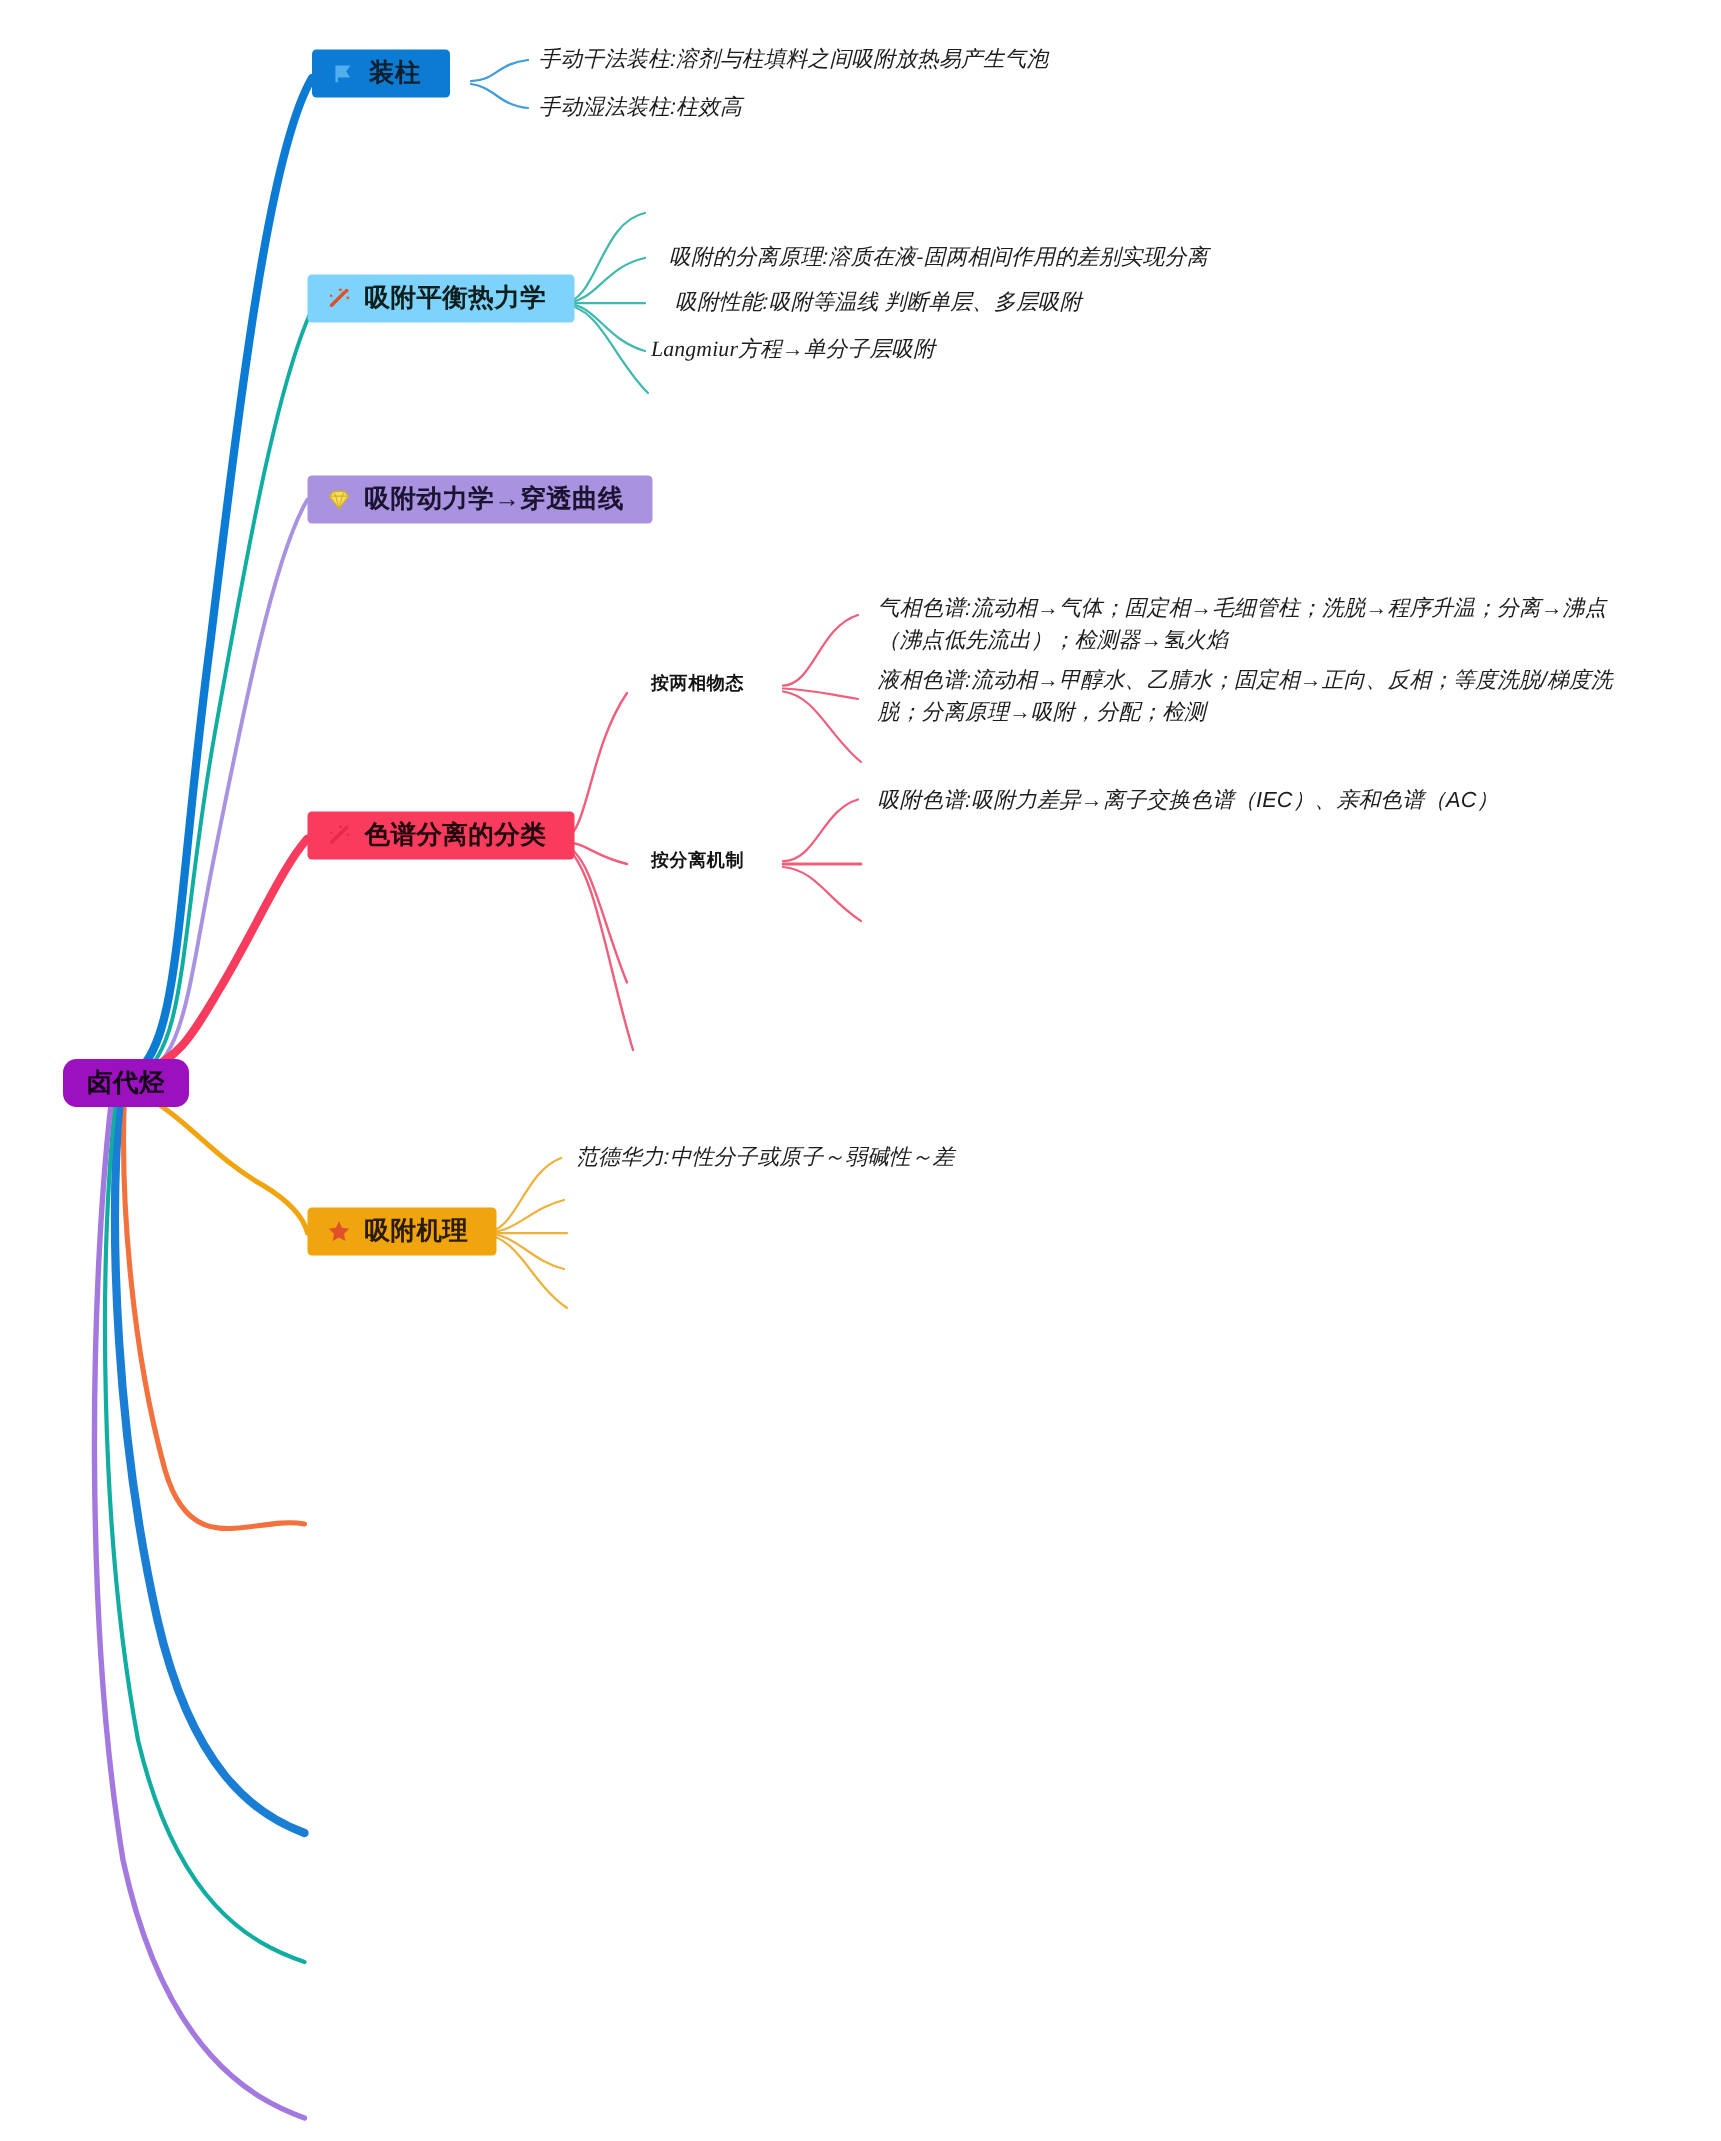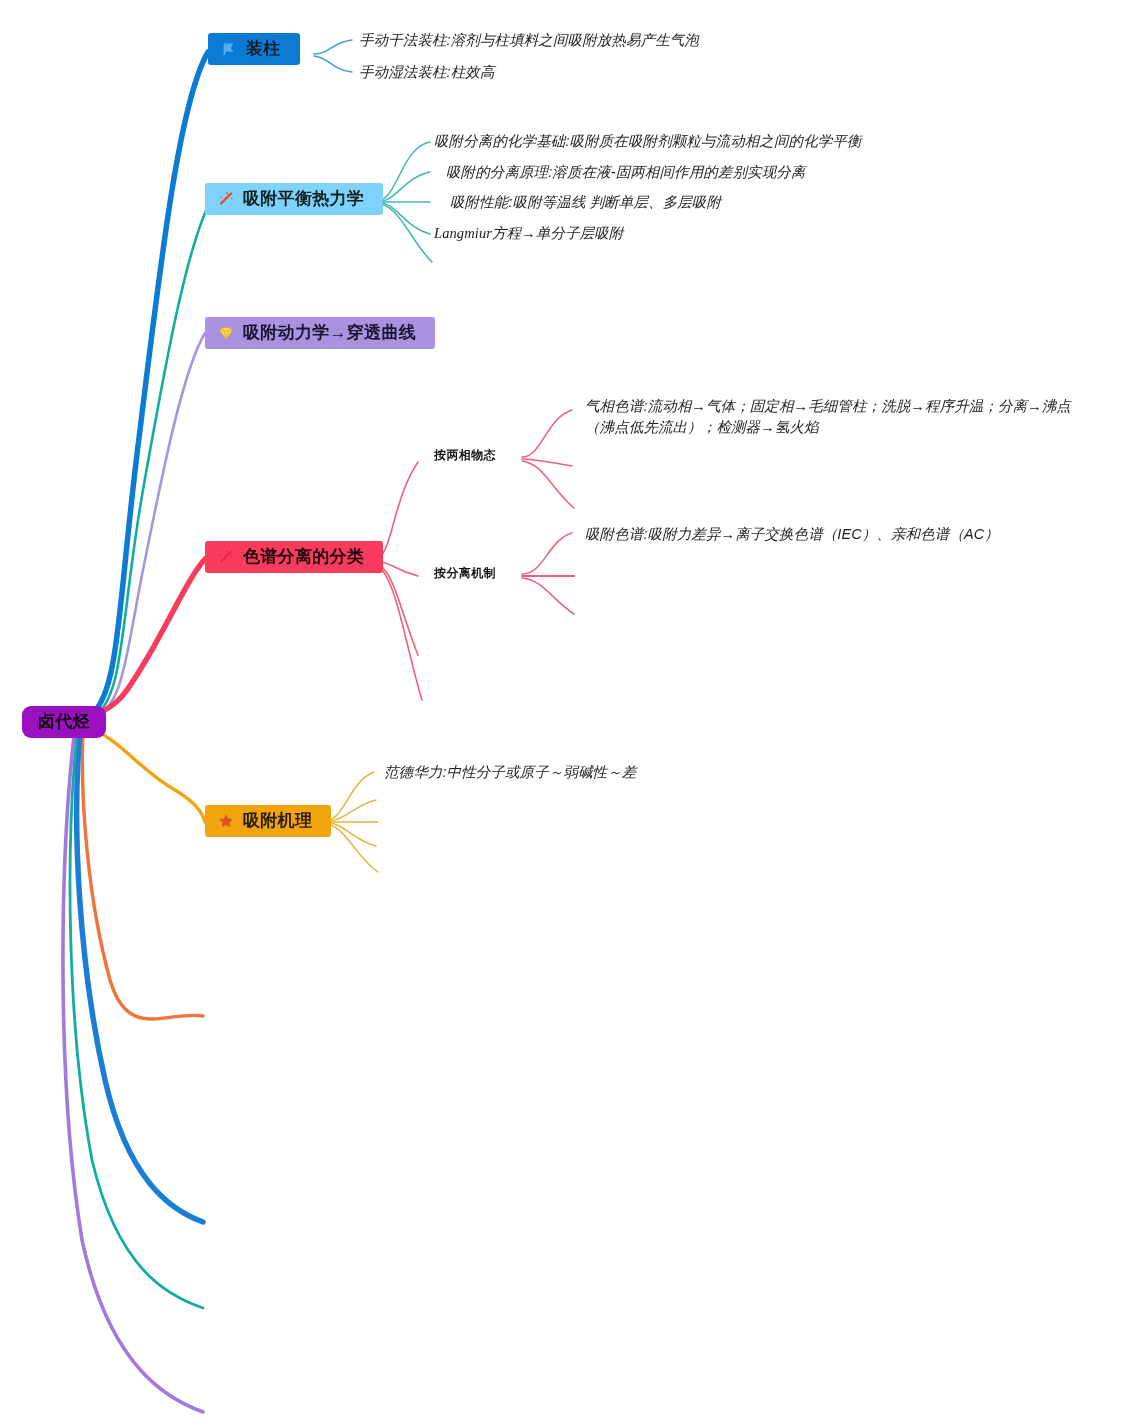--- a/index.html
+++ b/index.html
@@ -50,20 +50,21 @@
     flex: 0 0 auto;
   }
   .node .nlabel {
     font-size: 17px;
     font-weight: 600;
     letter-spacing: 0.3px;
   }
   .node.root {
     border-radius: 9px;
     padding: 6px 16px;
+    margin-left: 20px;
   }
   .node.root .nlabel {
     font-size: 17px;
     font-weight: 700;
     color: #130113;
   }
   .leaf {
     position: absolute;
     font-size: 14.5px;
     color: #1d1d1d;
@@ -159,21 +160,20 @@
         <line x1="4.5" y1="15" x2="14" y2="5.5" stroke="#e0512a" stroke-width="2.6" stroke-linecap="round"></line>
         <circle cx="15.6" cy="4.2" r="1.5" fill="#e0512a"></circle>
         <circle cx="11" cy="3.6" r="1.1" fill="#e0512a"></circle>
         <circle cx="16.5" cy="9.5" r="1" fill="#e0512a"></circle>
         <circle cx="4.2" cy="8" r="0.9" fill="#e0512a"></circle>
       </svg>
     </span>
     <span class="nlabel">吸附平衡热力学</span>
   </div>
 
-  <div class="leaf" style="left:434px; top:131px;">吸附分离的化学基础:吸附质在吸附剂颗粒与流动相之间的化学平衡</div>
   <div class="leaf" style="left:446px; top:162px;">吸附的分离原理:溶质在液-固两相间作用的差别实现分离</div>
   <div class="leaf" style="left:434px; top:192px;padding-left:16px;">吸附性能:吸附等温线 判断单层、多层吸附</div>
   <div class="leaf serif" style="left:434px; top:223px;">Langmiur方程→单分子层吸附</div>
 
   <div class="node" id="node-donglixue" style="left: 205px; top: 317px; background: rgb(169, 146, 224); color: rgb(26, 20, 48);">
     <span class="nicon">
       <svg viewBox="0 0 20 20" width="18" height="18">
         <path d="M3 7.5 L6 4 H14 L17 7.5 L10 16.5 Z" fill="#f7df5e" stroke="#d9ae20" stroke-width="0.9" stroke-linejoin="round"></path>
         <path d="M3 7.5 H17" stroke="#d9ae20" stroke-width="0.8"></path>
         <path d="M6 4 L7.6 7.5 L10 16.5 L12.4 7.5 L14 4" fill="none" stroke="#d9ae20" stroke-width="0.8"></path>
@@ -192,20 +192,21 @@
         <circle cx="4.2" cy="8" r="0.9" fill="#e8294f"></circle>
       </svg>
     </span>
     <span class="nlabel">色谱分离的分类</span>
   </div>
 
   <div class="sublabel" style="left:434px; top:447px;">按两相物态</div>
   <div class="sublabel" style="left:434px; top:565px;">按分离机制</div>
 
   <div class="leaf two-line" style="left:585px; top:396px; width:508px; white-space:normal;">气相色谱:流动相→气体；固定相→毛细管柱；洗脱→程序升温；分离→沸点（沸点低先流出）；检测器→氢火焰</div>
+  <div class="leaf two-line" style="left:585px; top:444px; width:508px; white-space:normal;">液相色谱:流动相→甲醇水、乙腈水；固定相→正向、反相；等度洗脱/梯度洗脱；分离原理→吸附，分配；检测</div>
   <div class="leaf" style="left:585px; top:524px;">吸附色谱:吸附力差异→离子交换色谱（IEC）、亲和色谱（AC）</div>
 
   <div class="node" id="node-jili" style="left: 205px; top: 805px; background: rgb(240, 164, 14); color: rgb(42, 28, 0);">
     <span class="nicon">
       <svg viewBox="0 0 20 20" width="18" height="18">
         <path d="M10 2.4 L12.3 7.3 L17.6 8 L13.7 11.7 L14.7 17 L10 14.4 L5.3 17 L6.3 11.7 L2.4 8 L7.7 7.3 Z" fill="#e0512a"></path>
       </svg>
     </span>
     <span class="nlabel">吸附机理</span>
   </div>

